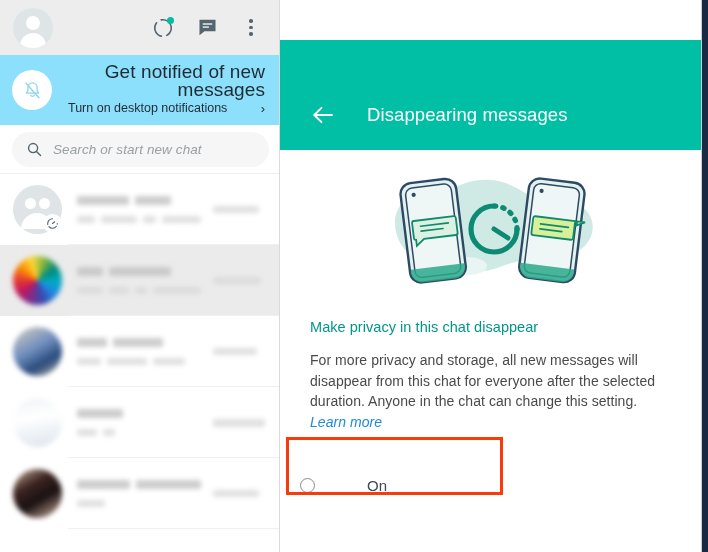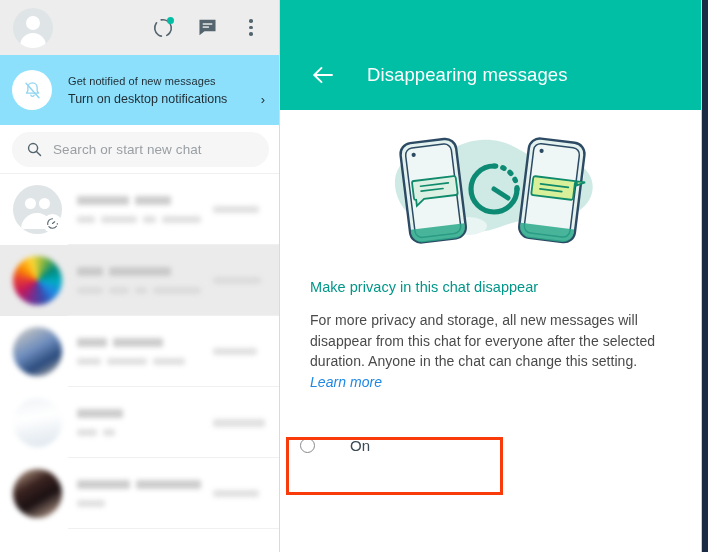--- a/index.html
+++ b/index.html
@@ -115,43 +115,45 @@
     border-radius: 50%;
     background: #fff;
     flex: 0 0 40px;
     display: flex;
     align-items: center;
     justify-content: center;
     margin-right: 16px;
   }
   .notif-text { flex: 1; min-width: 0; }
   .notif-title {
-    font-size: 11px;
+    font-size: 19px;
     color: #1f2b33;
     line-height: 18px;
     letter-spacing: .1px;
+    text-align: right;
   }
   .notif-sub {
     font-size: 12.5px;
     color: #1f2b33;
     line-height: 17px;
     margin-top: 1px;
     display: flex;
     align-items: center;
     justify-content: space-between;
   }
   .chev { font-size: 13px; color: #1f2b33; margin-left: 4px; }
 
   
   .search-wrap {
     background: #fff;
     padding: 7px 10px 8px 12px;
     box-sizing: border-box;
     height: 49px;
     border-bottom: 1px solid #f0f0f0;
+    font-style: italic;
   }
   .search-box {
     background: #f6f6f6;
     border-radius: 18px;
     height: 35px;
     display: flex;
     align-items: center;
     padding: 0 14px;
     box-sizing: border-box;
   }
@@ -248,20 +250,21 @@
     position: relative;
     overflow: hidden;
   }
   .panel-header {
     height: 110px;
     background: #00bfa5;
     display: flex;
     align-items: flex-end;
     padding: 0 0 22px 30px;
     box-sizing: border-box;
+    margin-top: 40px;
   }
   .back-arrow {
     width: 26px; height: 26px;
     display: flex; align-items: center; justify-content: center;
     cursor: pointer;
     flex: 0 0 26px;
   }
   .panel-title {
     font-size: 18.5px;
     color: #ffffff;
@@ -332,21 +335,21 @@
     content: "";
     position: absolute;
     width: 7px; height: 7px;
     border-radius: 50%;
     background: #1a73e8;
     left: 2px; top: 2px;
   }
   .opt-label {
     font-size: 15px;
     color: #3b4a54;
-    margin-left: 35px;
+    margin-left: 52px;
     letter-spacing: .1px;
   }
 
   .highlight-box {
     position: absolute;
     left: 6px;
     top: 437px;
     width: 217px;
     height: 58px;
     border: 3px solid #f93b0c;

